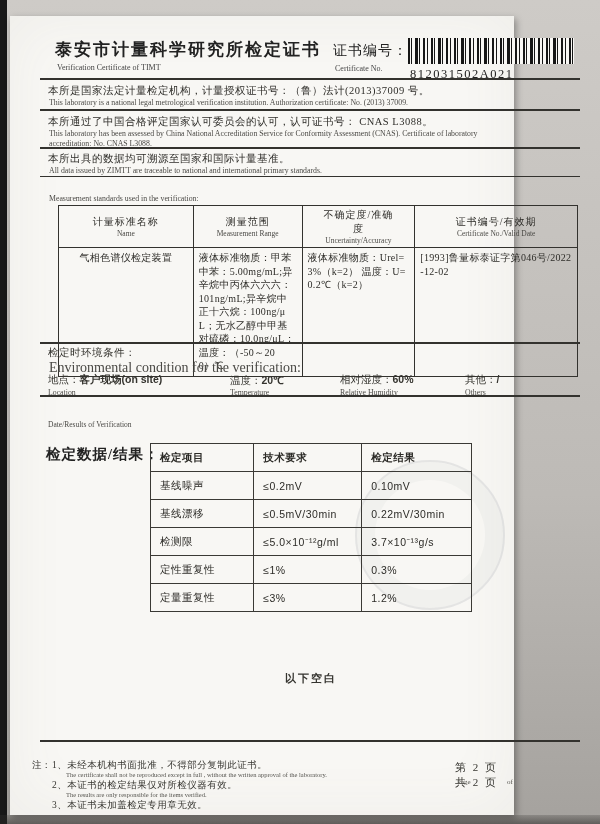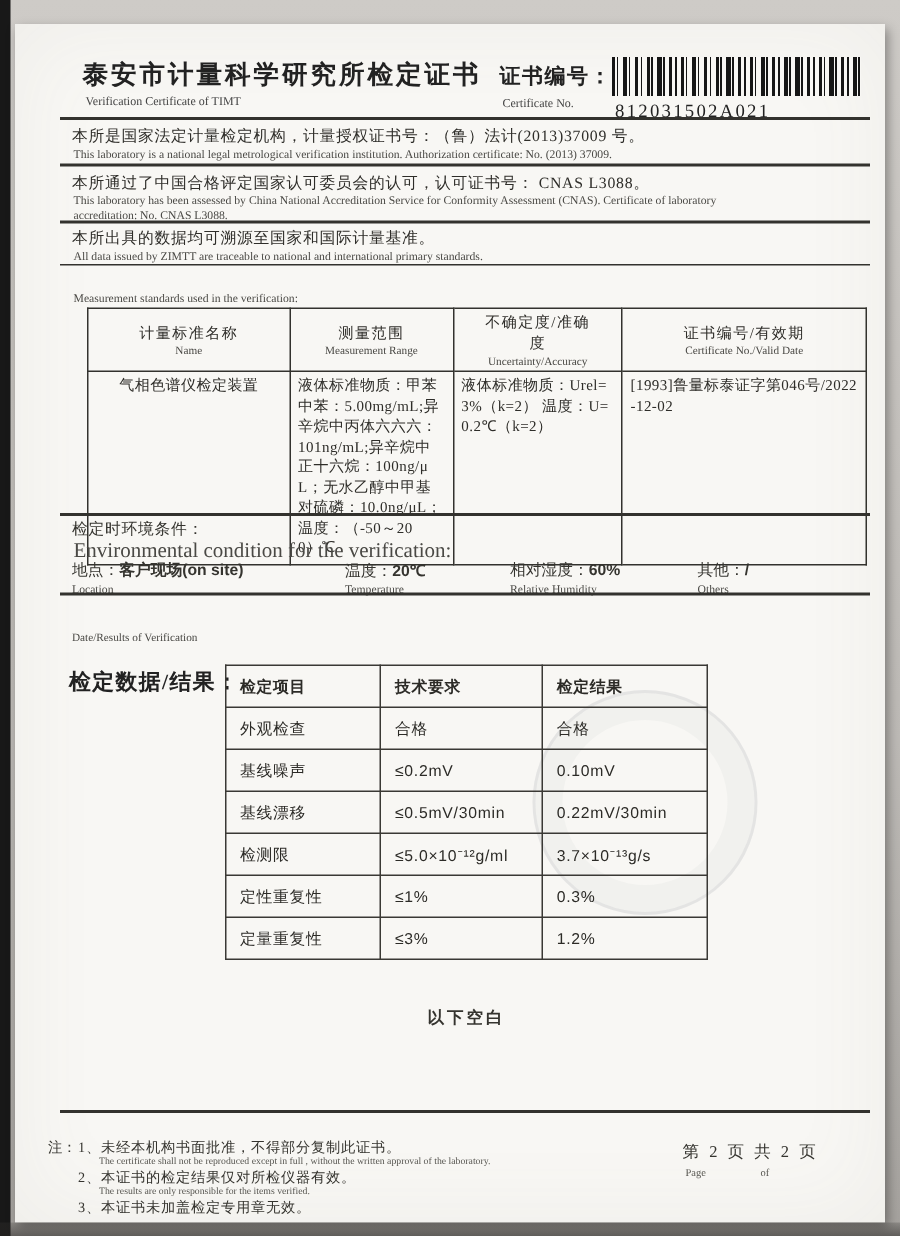--- a/index.html
+++ b/index.html
@@ -8,33 +8,33 @@
     position:relative;
     background:linear-gradient(180deg,#cecbc7 0%,#bdbab6 60%,#a5a29e 100%);
     font-family:"Liberation Serif", serif;
     color:#35342f;
     overflow:hidden;
   }
   .scan-edge-left { position:absolute; left:0; top:0; width:7px; height:824px; background:#181818; }
   .scan-edge-bottom { position:absolute; left:0; bottom:0; width:600px; height:9px;
     background:linear-gradient(180deg, rgba(60,58,55,.25), rgba(40,38,36,.55)); }
   .page {
-    position:absolute; left:10px; top:16px; width:580px; height:799px;
+    position:absolute; left:10px; top:16px; width:504px; height:799px;
     background:#f8f7f4;
     box-shadow:2px 3px 7px rgba(0,0,0,.35), inset 0 0 60px rgba(120,110,95,.07);
   }
   .rule { position:absolute; left:30px; width:540px; background:#33322e; }
   .r2 { height:2px; } .r1 { height:1px; }
 
   
   .title-cn { position:absolute; left:45px; top:22px; font-family:"Liberation Sans",sans-serif;
     font-weight:bold; font-size:17px; letter-spacing:2px; color:#222; }
   .title-en { position:absolute; left:47px; top:47px; font-size:8px; color:#444; }
   .certlab-cn { position:absolute; left:323px; top:26px; font-family:"Liberation Sans",sans-serif;
-    font-weight:bold; font-size:14px; letter-spacing:1px; color:#222; }
+    font-weight:normal; font-size:14px; letter-spacing:1px; color:#222; }
   .certlab-en { position:absolute; left:325px; top:48px; font-size:8px; color:#444; }
   .barcode { position:absolute; left:398px; top:22px; width:166px; height:26px;
     background-image:repeating-linear-gradient(90deg,
       #161616 0 2px,#f8f7f4 2px 3px,#161616 3px 4px,#f8f7f4 4px 7px,
       #161616 7px 10px,#f8f7f4 10px 11px,#161616 11px 12px,#f8f7f4 12px 15px,
       #161616 15px 17px,#f8f7f4 17px 19px,#161616 19px 20px,#f8f7f4 20px 23px); }
   .certno { position:absolute; left:400px; top:51px; font-size:12.5px; letter-spacing:1.5px; color:#222; }
 
   
   .stmt-cn { position:absolute; left:38px; font-size:10.5px; letter-spacing:.5px; color:#2e2d29; width:520px; }
@@ -170,25 +170,20 @@
   <div class="seal"></div>
 
   <table class="res-table">
     <tbody>
         <tr>
       <td class="res-c0" style="font-weight:bold">检定项目</td>
       <td class="res-c1" style="font-weight:bold">技术要求</td>
       <td class="res-c2" style="font-weight:bold">检定结果</td>
     </tr>
     <tr>
-      <td>外观检查</td>
-      <td>合格</td>
-      <td>合格</td>
-    </tr>
-    <tr>
       <td>基线噪声</td>
       <td>≤0.2mV</td>
       <td>0.10mV</td>
     </tr>
     <tr>
       <td>基线漂移</td>
       <td>≤0.5mV/30min</td>
       <td>0.22mV/30min</td>
     </tr>
     <tr>

